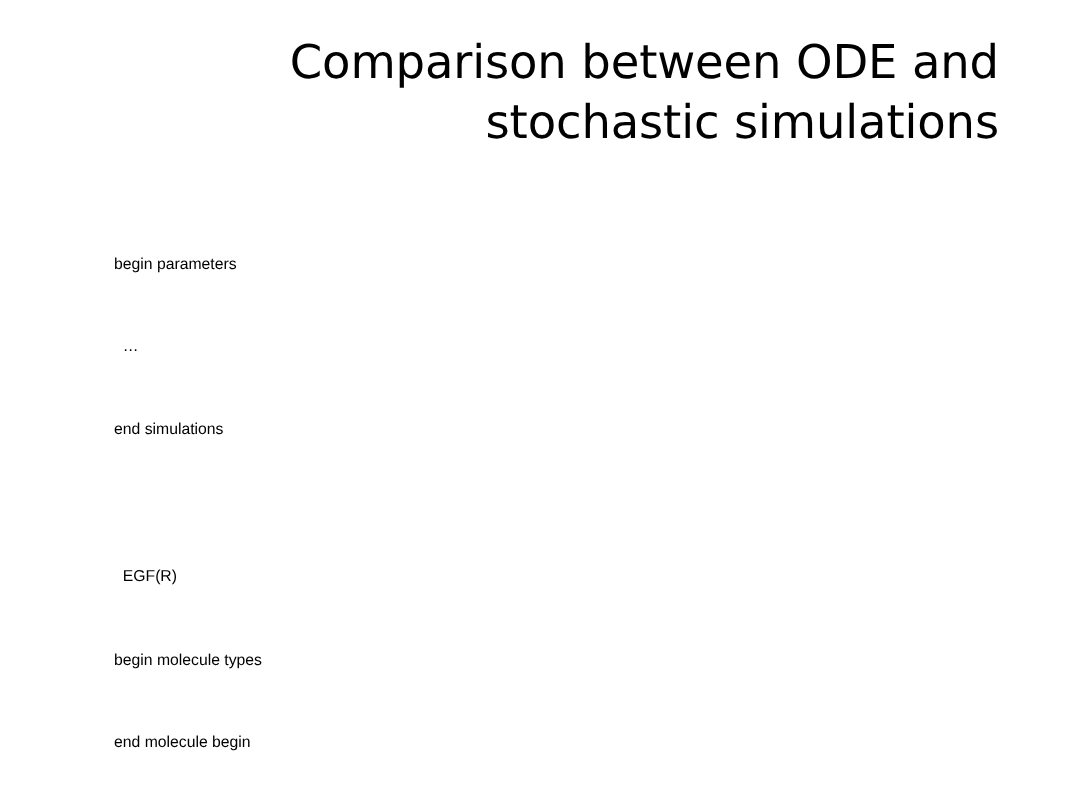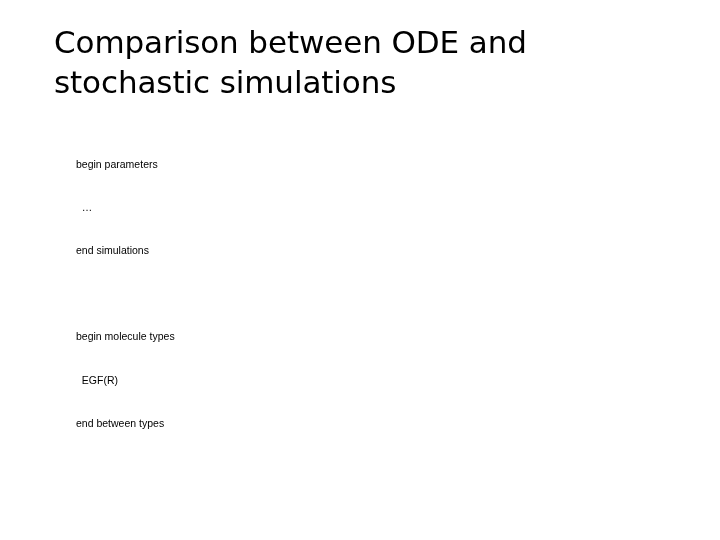--- a/index.html
+++ b/index.html
@@ -20,21 +20,21 @@
     inset: 0;
     background: #ffffff;
   }
 
   
   .title {
     position: absolute;
     left: 54px;
     top: 22px;
     width: 612px;
-    text-align: left;
+    text-align: right;
     font-family: "DejaVu Sans", sans-serif;
     font-weight: 400;
     font-size: 31px;
     line-height: 40px;
     color: #000000;
     letter-spacing: -0.1px;
   }
 
   
   .body-block {
@@ -46,41 +46,41 @@
 
   .model-group {
     font-family: "Liberation Sans", sans-serif;
     font-size: 10.5px;
     line-height: 14.4px;
     color: #000000;
     white-space: pre;
     margin: 0 0 14px 0;
   }
   .model-group:last-of-type { margin-bottom: 0; }
-  .code-line { display: block; }
+  .code-line { display: block; margin-top: 12px; }
 </style>
 </head>
 <body>
 
 <div class="slide">
 
   <div class="title">Comparison between ODE and stochastic simulations</div>
 
   <div class="body-block">
 
     <div class="model-group">
       <span class="code-line">begin parameters</span>
       <span class="code-line">  …</span>
       <span class="code-line">end simulations</span>
     </div>
 
     <div class="model-group">
+      <span class="code-line">  EGF(R)</span>
       <span class="code-line">begin molecule types</span>
-      <span class="code-line">  EGF(R)</span>
-      <span class="code-line">end between types</span>
+      <span class="code-line">end molecule begin</span>
     </div>
 
     <div class="model-group">
       
       
       
       
     </div>
 
   </div>

